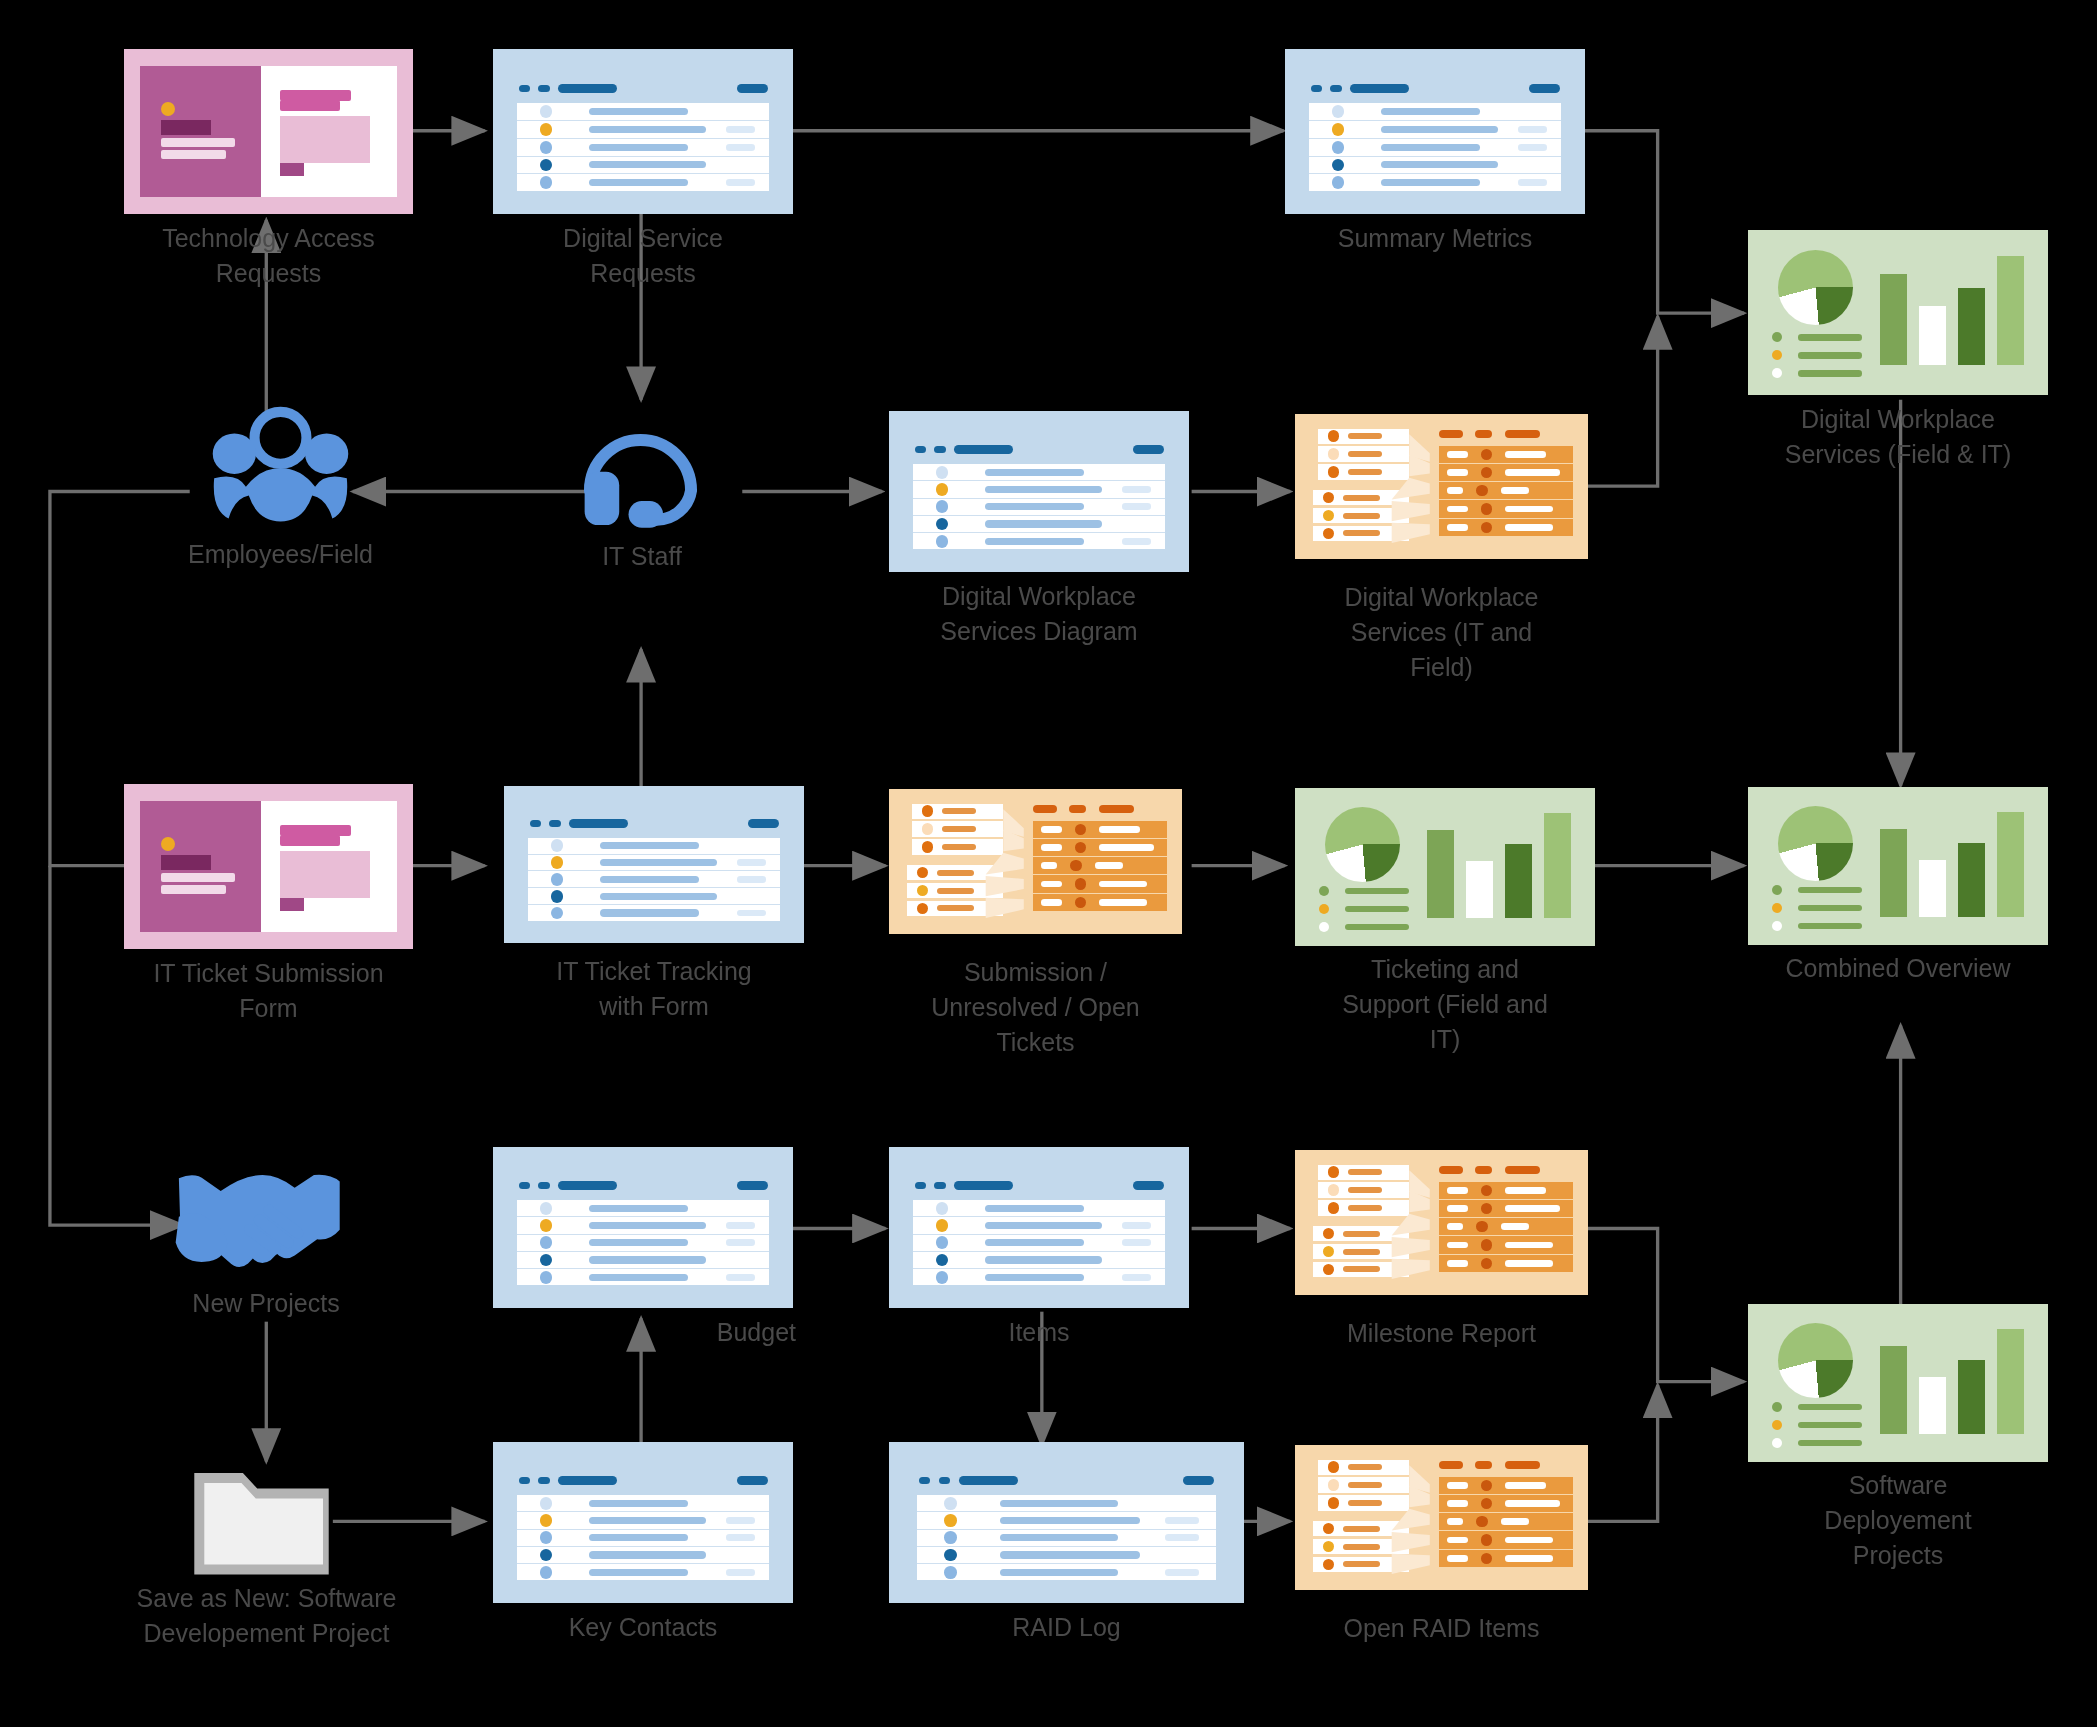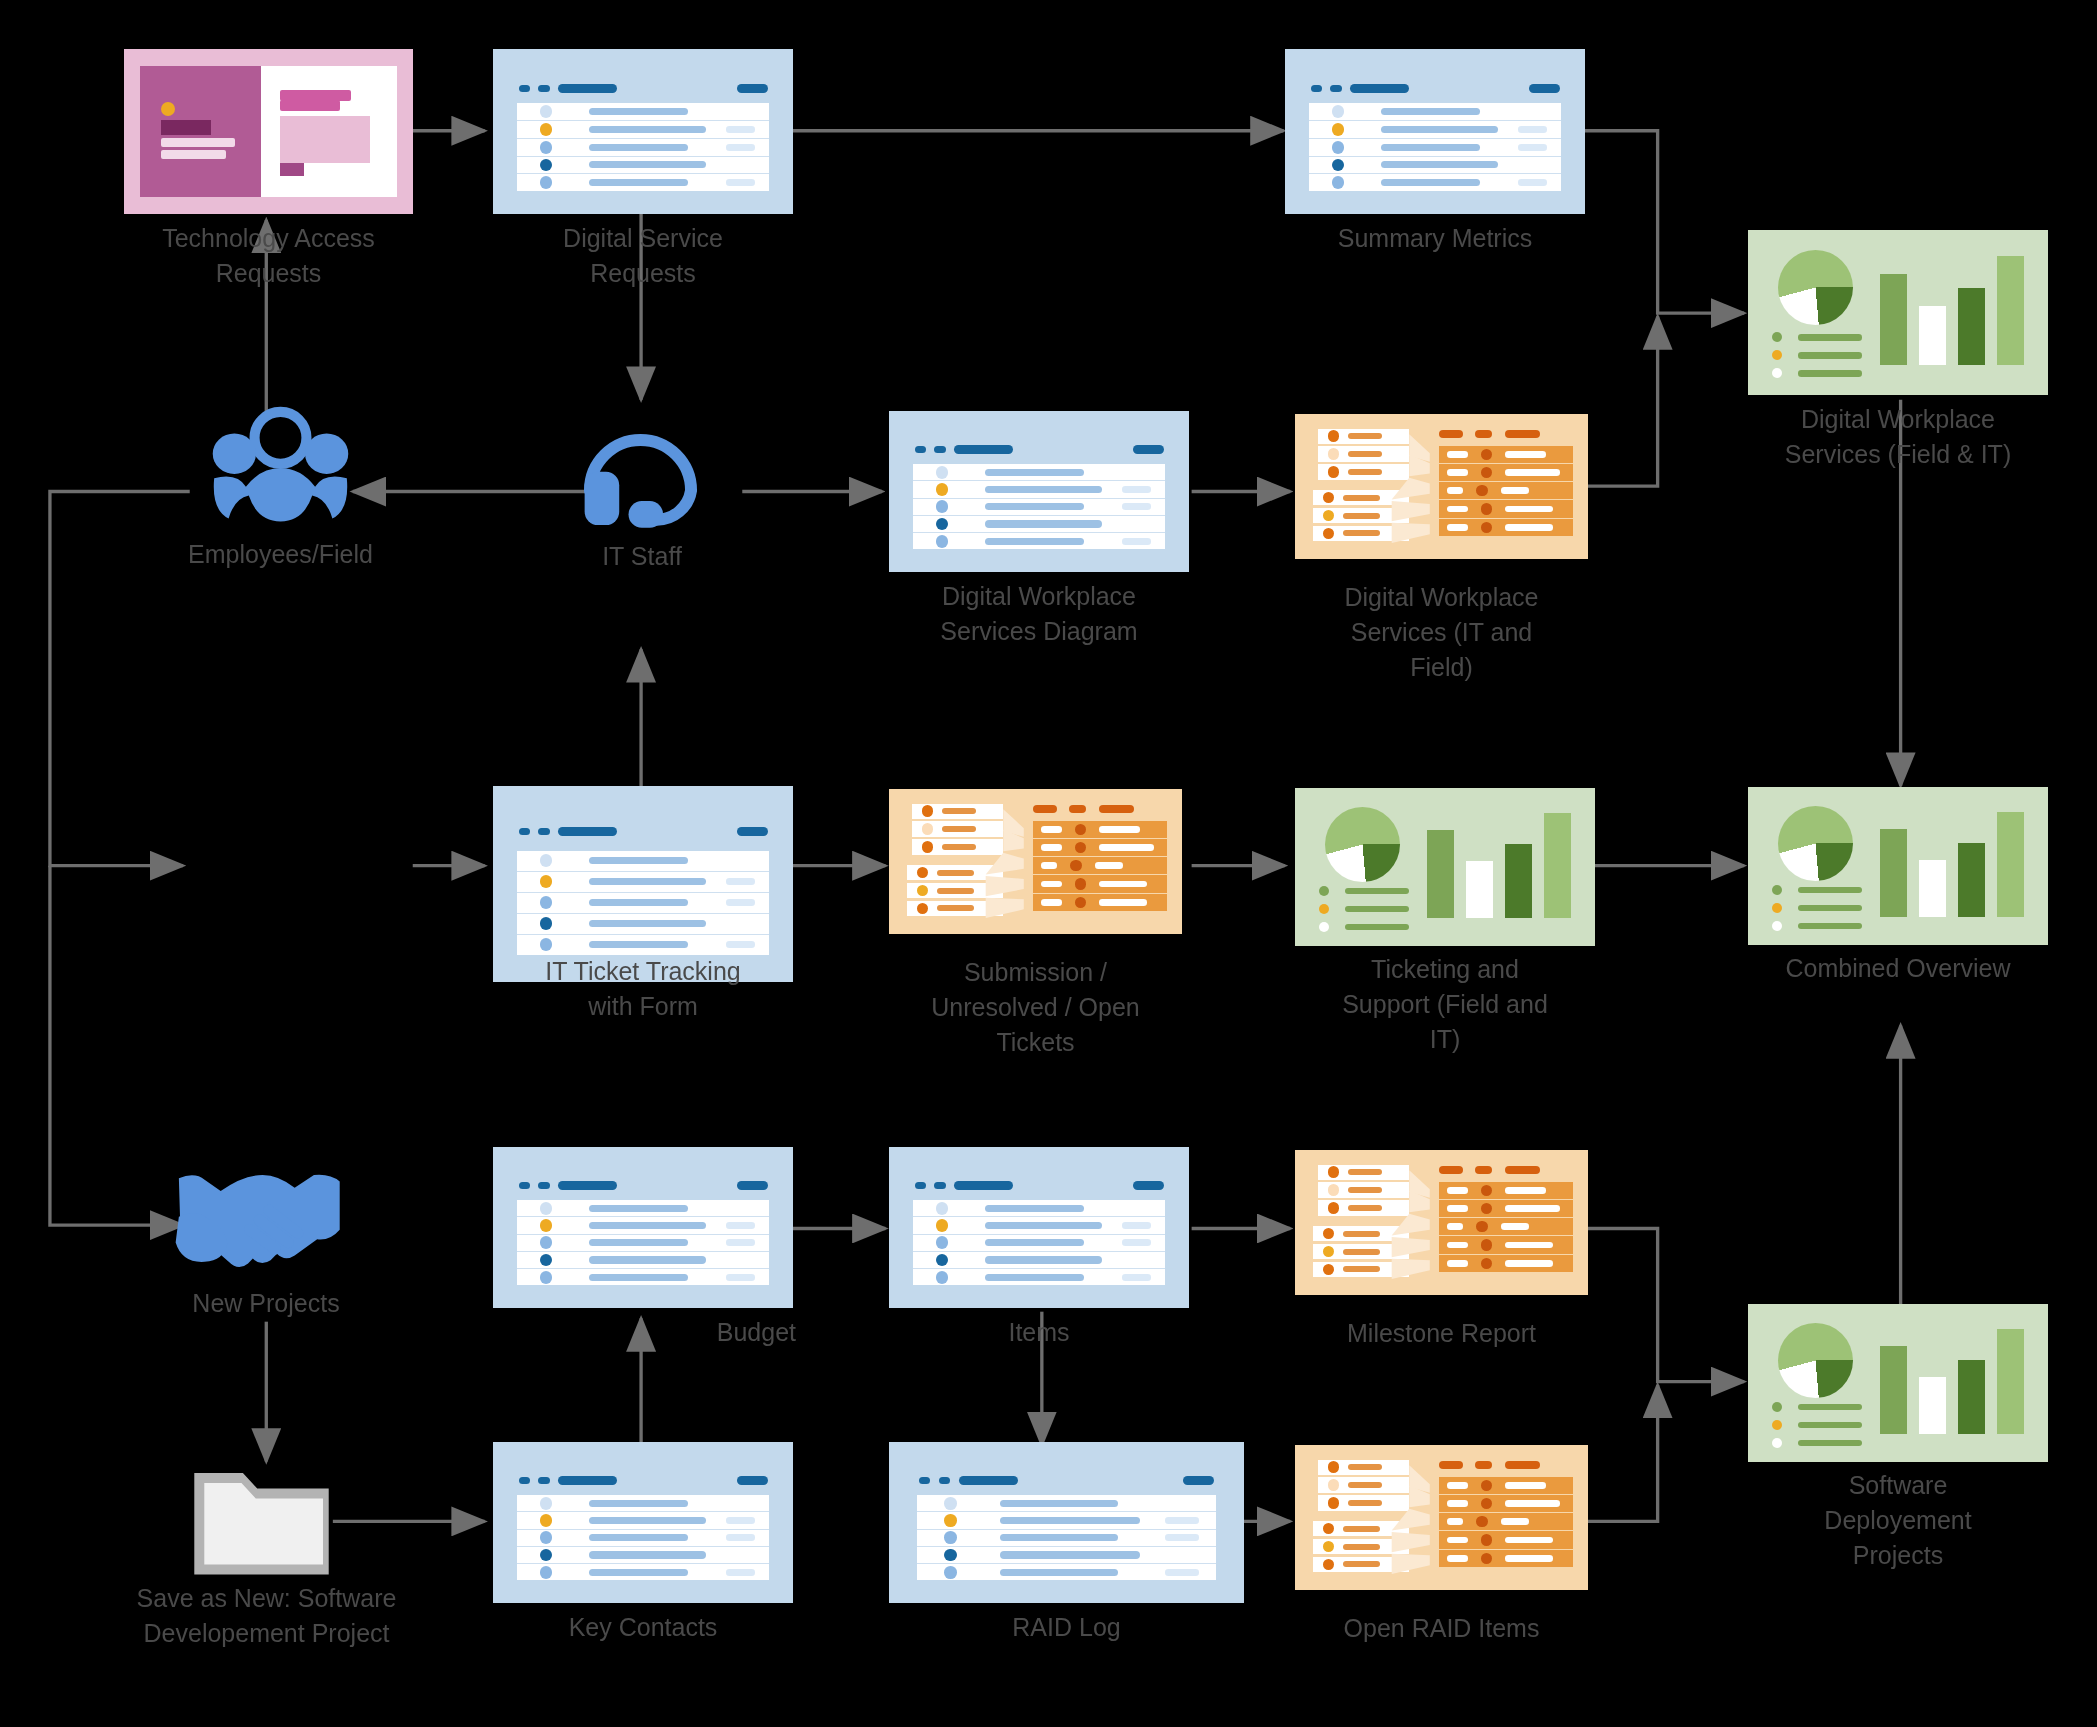--- a/index.html
+++ b/index.html
@@ -400,22 +400,44 @@
             <span class="o-rd"></span>
             <span class="o-w2" style="width:40%"></span>
           </div>
       </div>
     </div>
     <div class="cap" style="top:166px;">Digital Workplace
 Services (IT and
 Field)</div>
   </div>
 
-
-  <div class="node" style="left:493px;top:786px;width:300px;height:196px;">
+  <div class="node" style="left:124px;top:784px;width:289px;height:165px;">
+    <div class="pinkcard">
+      <div class="pinkinner">
+        <div class="pinkleft">
+          <span class="pl-dot"></span>
+          <span class="pl-b1"></span>
+          <span class="pl-b2"></span>
+          <span class="pl-b3"></span>
+        </div>
+        <div class="pinkright">
+          <span class="pr-h1"></span>
+          <span class="pr-h2"></span>
+          <span class="pr-r1"></span>
+          <span class="pr-r2"></span>
+          <span class="pr-r3"></span>
+          <span class="pr-btn"></span>
+        </div>
+      </div>
+    </div>
+    <div class="cap" style="top:172px;">IT Ticket Submission
+Form</div>
+  </div>
+
+  <div class="node" style="left:504px;top:786px;width:300px;height:157px;">
     <div class="bluecard">
       <div class="b-top">
         <span class="b-dot"></span>
         <span class="b-dot"></span>
         <span class="b-pill"></span>
         <span class="b-right"></span>
       </div>
       <div class="b-rows">
         <div class="b-row">
             <span class="b-cdot" style="background:#cfe0f2"></span>

